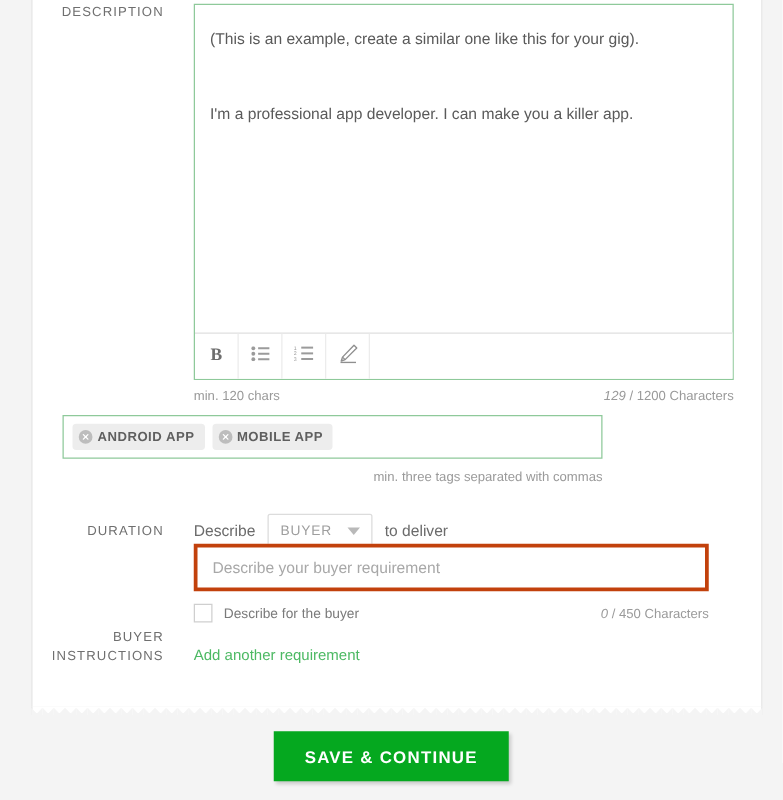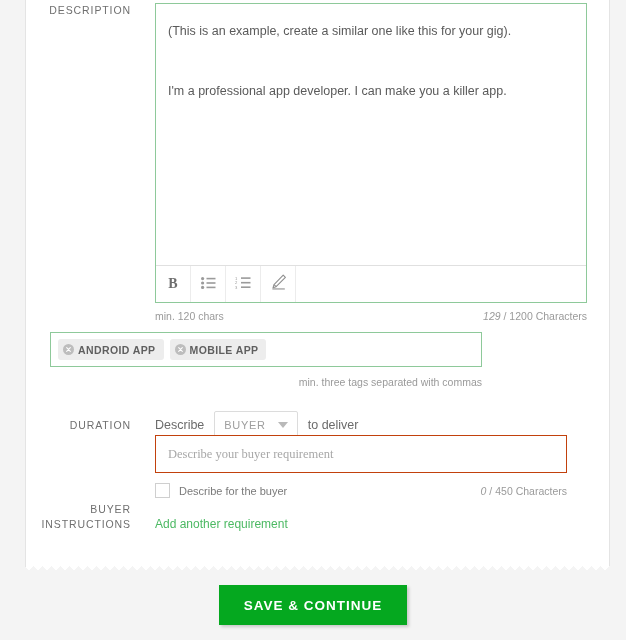--- a/index.html
+++ b/index.html
@@ -206,23 +206,23 @@
     border-right: 5px solid transparent;
     border-top: 6px solid #b9b9b9;
   }
 
   
   #row-buyer { left: 0px; top: 444px; width: 585px; align-items: flex-end; }
   #buyer-input {
     width: 412px;
     height: 38px;
     box-sizing: border-box;
-    border: 1px solid #c2410c;
+    border: 3px solid #c2410c;
     padding: 0 12px;
-    font-family: Liberation Serif, serif;
+    font-family: Liberation Sans, sans-serif;
     font-size: 12.5px;
     color: #6e6e6e;
     outline: none;
     background: #fff;
   }
   #buyer-input::placeholder { color: #a8a8a8; }
   #buyer-sub-line {
     width: 412px;
     display: flex;
     align-items: center;

